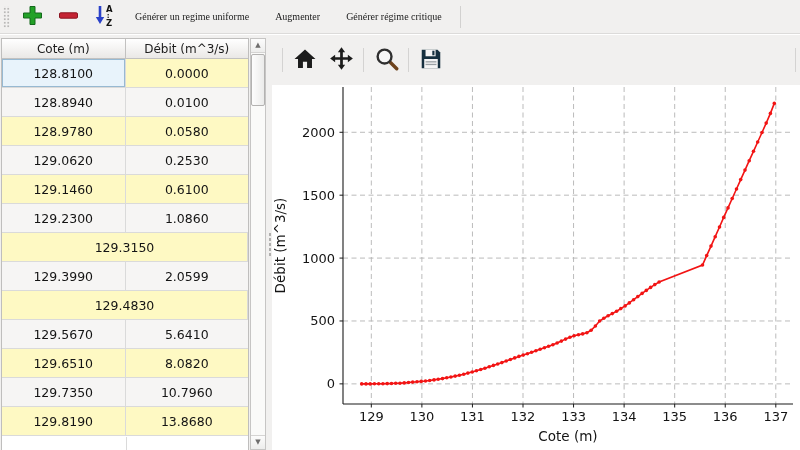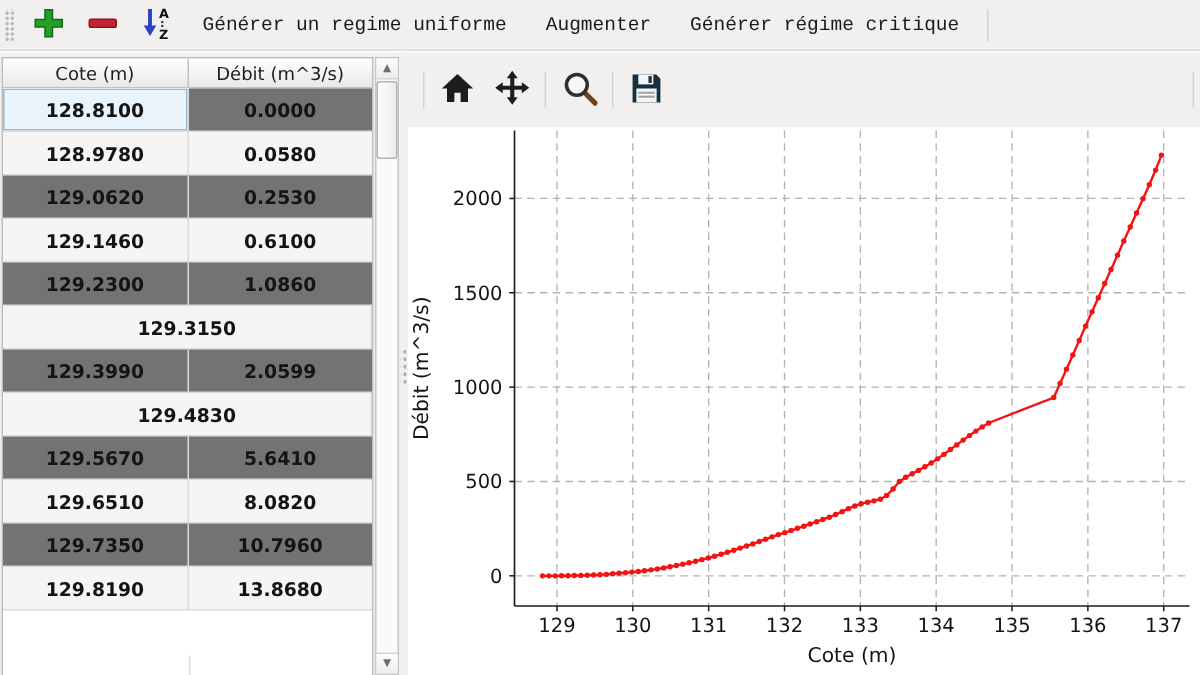--- a/index.html
+++ b/index.html
@@ -17,40 +17,40 @@
   }
   .drag-handle {
     width:7px; height:22px; margin:0 4px 0 3px;
     background-image:radial-gradient(#b9b8b7 1px, transparent 1.1px);
     background-size:3.5px 3.5px; background-position:0 1px;
   }
   .icon-btn { width:36px; height:28px; display:flex; align-items:center; justify-content:center; border:none; background:transparent; }
   .tb-sep { width:1px; height:22px; background:#d2d1d0; margin:0 5px; }
   .text-btn {
     border:none; background:transparent; height:28px; padding:0 13px;
-    font-family:Liberation Mono, monospace;
-    font-size:13px; color:#1a1a1a; white-space:nowrap;
+    font-family:Liberation Serif, serif;
+    font-size:10px; color:#1a1a1a; white-space:nowrap;
   }
   
   .left-panel { position:absolute; left:0; top:35px; width:272px; height:415px; background:#f1f0ef; }
   .table-wrap {
     position:absolute; left:1px; top:3px; width:248px; height:412px;
     background:#ffffff; border:1px solid #bfbebd; border-bottom:none; overflow:hidden;
   }
   .thead { display:flex; height:20px; background:linear-gradient(#ffffff,#eae8e6); border-bottom:1px solid #c2c1c0; }
   .th {
     flex:1; display:flex; align-items:center; justify-content:center;
     font-size:12px; color:#1c1c1c;
   }
   .th:first-child { border-right:1px solid #c2c1c0; }
-  .tr { display:flex; height:29px;font-weight:bold; }
+  .tr { display:flex; height:29px; }
   .tr:nth-child(even) .td { background:#f6f5f4; }
   .td {
     flex:1; display:flex; align-items:center; justify-content:center;
-    font-size:12.5px; color:#141414; background:#737373;
+    font-size:12.5px; color:#141414; background:#fef9c3;
     border-bottom:1px solid #dadada;
   }
   .td:first-child { border-right:1px solid #dadada; }
   .td.selected { background:#e8f3fb !important; box-shadow:inset 0 0 0 1px #97b9d2; }
   .col-divider-tail { position:absolute; left:124px; top:398px; bottom:0; width:1px; background:#dadada; }
   
   .vscroll {
     position:absolute; left:250px; top:3px; width:16px; height:412px;
     background:#fafaf9; border:1px solid #c6c5c4;
   }
@@ -130,20 +130,24 @@
   <div class="left-panel">
     <div class="table-wrap">
       <div class="thead">
         <div class="th">Cote (m)</div>
         <div class="th">Débit (m^3/s)</div>
       </div>
       <div id="tbody">
           <div class="tr">
             <div class="td selected">128.8100</div>
             <div class="td">0.0000</div>
+          </div>
+          <div class="tr">
+            <div class="td">128.8940</div>
+            <div class="td">0.0100</div>
           </div>
           <div class="tr">
             <div class="td">128.9780</div>
             <div class="td">0.0580</div>
           </div>
           <div class="tr">
             <div class="td">129.0620</div>
             <div class="td">0.2530</div>
           </div>
           <div class="tr">

